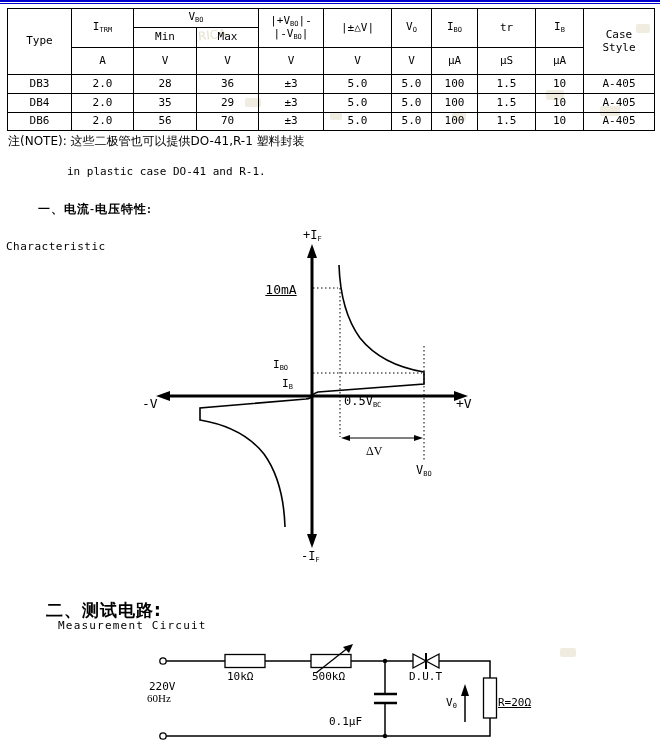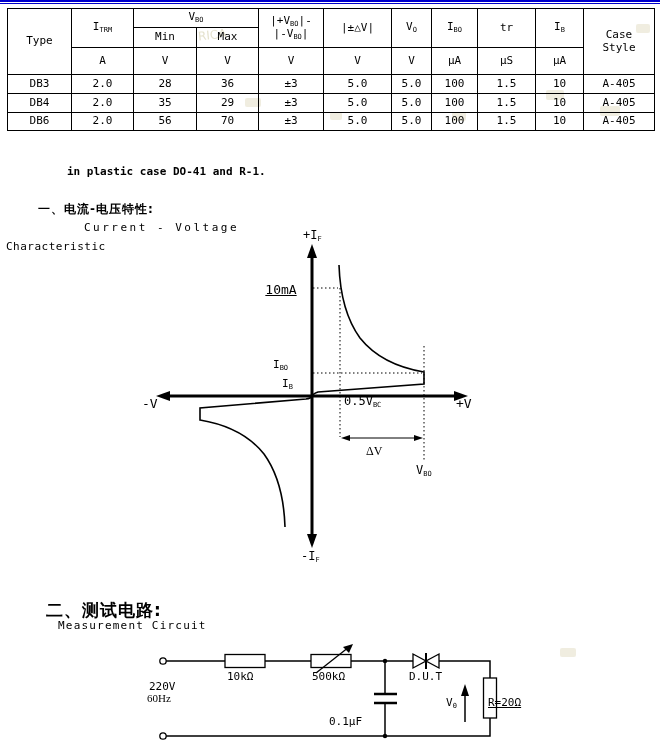--- a/index.html
+++ b/index.html
@@ -136,24 +136,24 @@
       <td>5.0</td>
       <td>5.0</td>
       <td>100</td>
       <td>1.5</td>
       <td>10</td>
       <td>A-405</td>
     </tr>
   </tbody>
     </table>
 
-  <div class="txt" style="left:67px; top:165px;font-weight:bold;">in plastic case DO-41 and R-1.</div>
-
-  <div class="txt cn" style="left:38px; top:201px; font-size:12px; letter-spacing:1px;">一、电流-电压特性:</div>
-  <div class="txt" style="left:84px; top:221px; letter-spacing:2.5px;">Current - Voltage</div>
+  <div class="txt cn" style="left:8px; top:133px; font-size:12px; font-weight:400;">注(NOTE): 这些二极管也可以提供DO-41,R-1 塑料封装</div>
+  <div class="txt" style="left:67px; top:165px;">in plastic case DO-41 and R-1.</div>
+
+  <div class="txt cn" style="left:38px; top:201px; font-size:12px; letter-spacing:1px;font-family:Liberation Serif, serif;">一、电流-电压特性:</div>
   <div class="txt" style="left:6px; top:240px; letter-spacing:0.5px;">Characteristic</div>
 
   <svg class="art" width="660" height="748" viewBox="0 0 660 748">
 
     <line x1="312" y1="252" x2="312" y2="540" stroke="#000" stroke-width="3"></line>
     <polygon points="312,244 307,258 317,258" fill="#000"></polygon>
     <polygon points="312,548 307,534 317,534" fill="#000"></polygon>
     <line x1="164" y1="396" x2="460" y2="396" stroke="#000" stroke-width="3"></line>
     <polygon points="156,396 170,391 170,401" fill="#000"></polygon>
     <polygon points="468,396 454,391 454,401" fill="#000"></polygon>
@@ -209,15 +209,15 @@
   <div class="txt cn" style="left:46px; top:599px; font-size:17px; letter-spacing:1px;">二、测试电路:</div>
   <div class="txt" style="left:58px; top:619px; letter-spacing:1.2px;">Measurement Circuit</div>
 
   <div class="txt" style="left:149px; top:680px;">220V</div>
   <div class="txt" style="left:147px; top:692px;font-family:Liberation Serif, serif;">60Hz</div>
   <div class="txt" style="left:227px; top:670px;">10kΩ</div>
   <div class="txt" style="left:312px; top:670px;">500kΩ</div>
   <div class="txt" style="left:409px; top:670px;">D.U.T</div>
   <div class="txt" style="left:329px; top:715px;">0.1µF</div>
   <div class="txt" style="left:446px; top:696px;"><span>V</span><sub class="lbl">0</sub></div>
-  <div class="txt" style="left:488px; top:696px;text-decoration:underline;">R=20Ω</div>
+  <div class="txt" style="left:498px; top:696px;text-decoration:underline;">R=20Ω</div>
 
 </div>
 
 </body></html>

